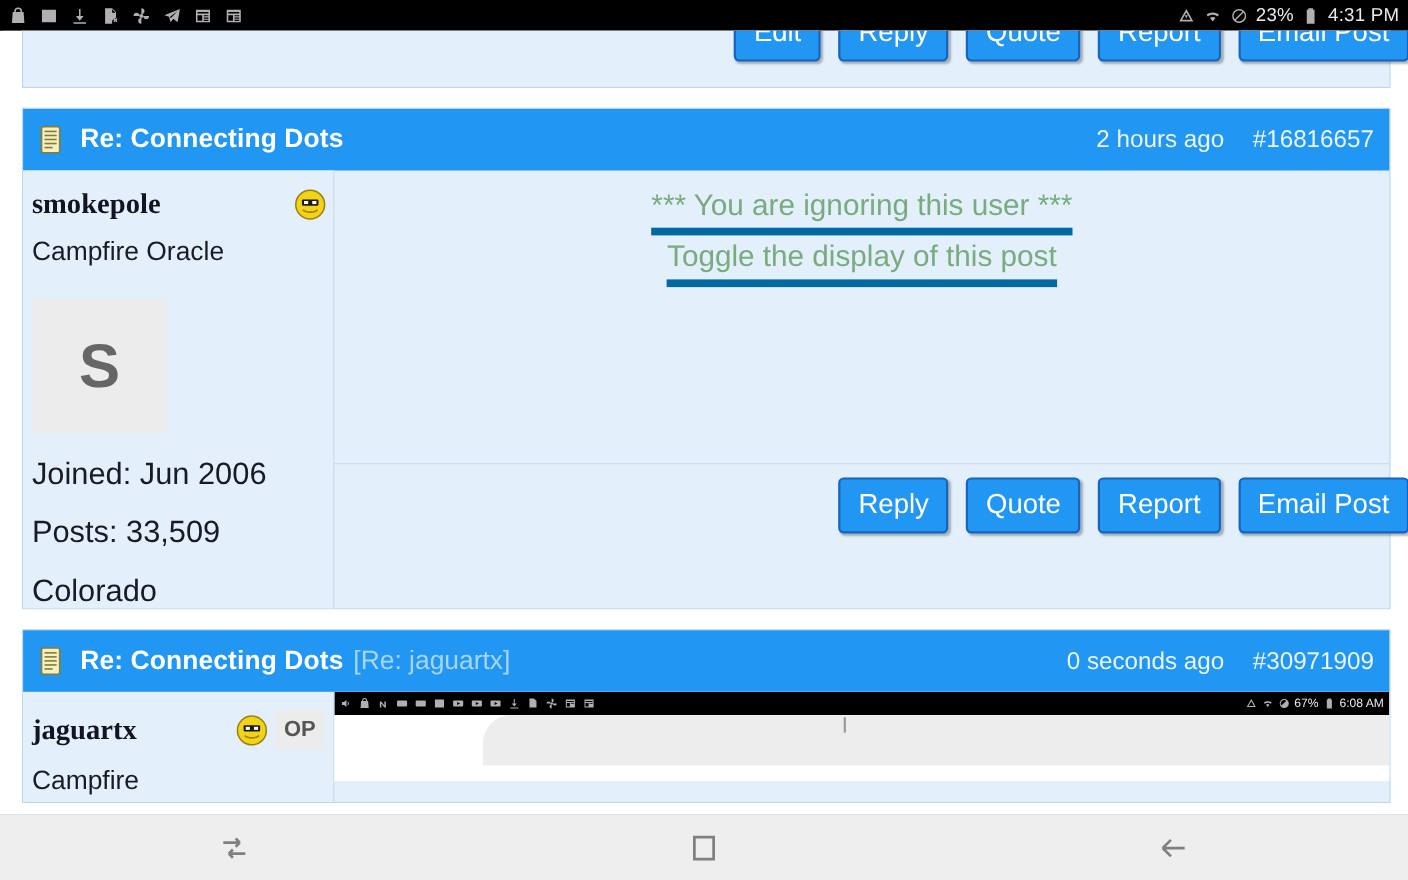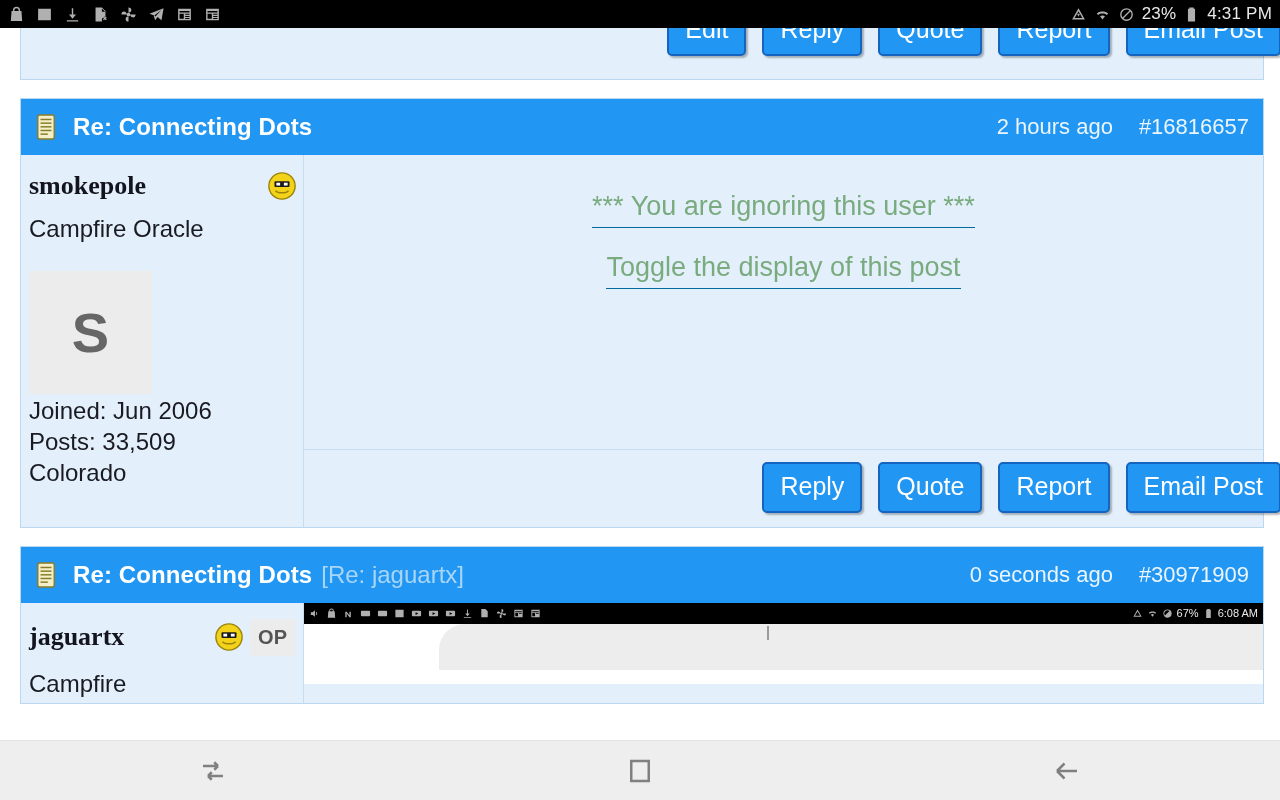--- a/index.html
+++ b/index.html
@@ -72,39 +72,38 @@
     padding: 7px 8px; margin-right: 8px;
   }
   .urank { font-size: 24px; color: #1a1a22; margin-top: 14px; }
   .avatar {
     width: 123px; height: 123px;
     background: #ececec;
     margin-top: 28px;
     display: flex; align-items: center; justify-content: center;
     font-size: 56px; font-weight: bold; color: #666;
   }
-  .ustat { font-size: 24px; color: #1a1a22; margin-top: 3px; }
+  .ustat { font-size: 28px; color: #1a1a22; margin-top: 21px; }
 
   .content {
     flex: 1;
     border-left: 1px solid #c6dcef;
     min-height: 100px;
     position: relative;
   }
   .ignore-block {
     text-align: center;
     padding-top: 12px;
   }
   .ignore-line {
     display: inline-block;
     color: #7aab7f;
     font-size: 27px;
-    border-bottom: 1px solid #0369a1;
+    border-bottom: 7px solid #0369a1;
     line-height: 1.48;
-    margin-top: 20px;
   }
   .ignore-spacer { height: 160px; }
   .content-divider {
     border-top: 1px solid #c6dcef;
   }
 
   .btn-row {
     display: flex; justify-content: flex-end; align-items: center;
     gap: 16px;
     padding: 12px 0 14px 0;

